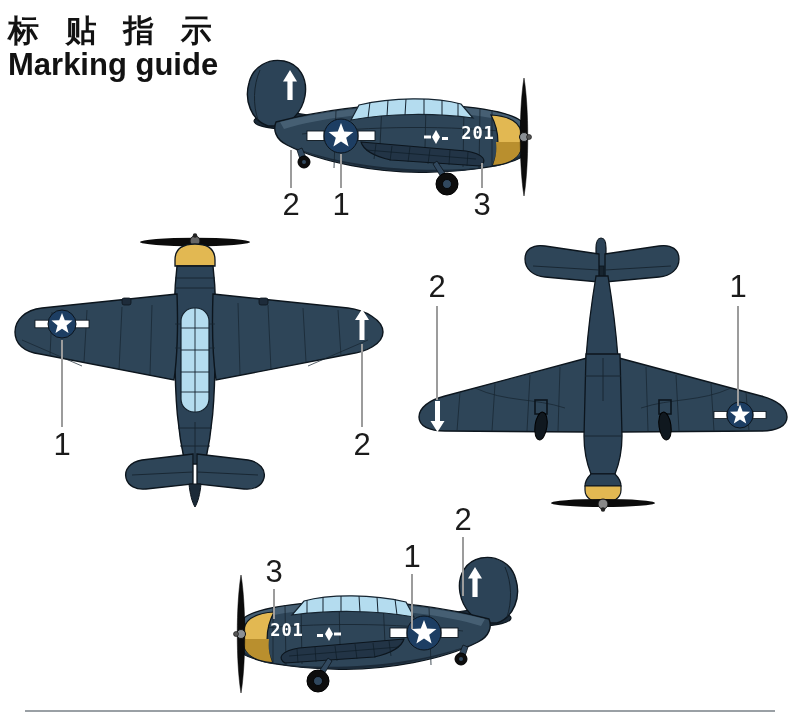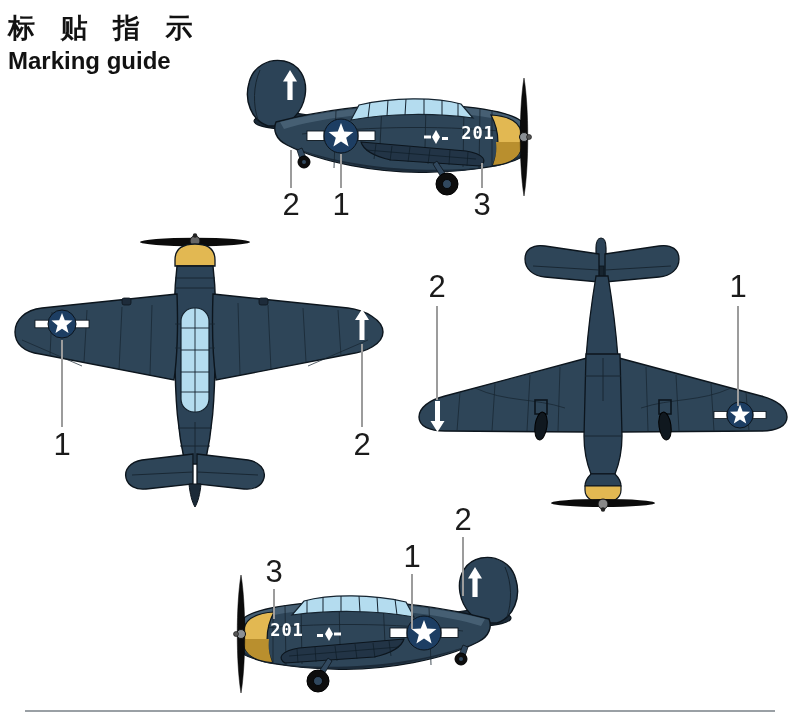--- a/index.html
+++ b/index.html
@@ -1,20 +1,20 @@
 <!DOCTYPE html>
 <html><head>
 <meta charset="utf-8">
 <style>
   html,body{margin:0;padding:0;background:#ffffff;}
   body{width:800px;height:716px;position:relative;overflow:hidden;
        font-family:"Liberation Sans","DejaVu Sans",sans-serif;color:#111;}
-  .title-zh{position:absolute;left:8px;top:10px;font-size:27px;font-weight:bold;
+  .title-zh{position:absolute;left:8px;top:10px;font-size:31px;font-weight:bold;
             letter-spacing:9px;color:#121212;}
-  .title-en{position:absolute;left:8px;top:47px;font-size:24px;font-weight:bold;color:#121212;}
+  .title-en{position:absolute;left:8px;top:47px;font-size:31px;font-weight:bold;color:#121212;}
   .plane{position:absolute;}
   .leader{position:absolute;width:2px;background:#9c9c9c;transform:translateX(-50%);}
   .co-num{position:absolute;font-size:31px;font-weight:400;line-height:1;color:#1b1b1b;
           transform:translateX(-50%);}
   .footer-rule{position:absolute;left:25px;top:710px;width:750px;height:2px;background:#9aa0a5;}
   svg text{font-family:"DejaVu Sans Mono","Liberation Mono",monospace;font-weight:bold;}
 </style>
 </head>
 <body>
 

